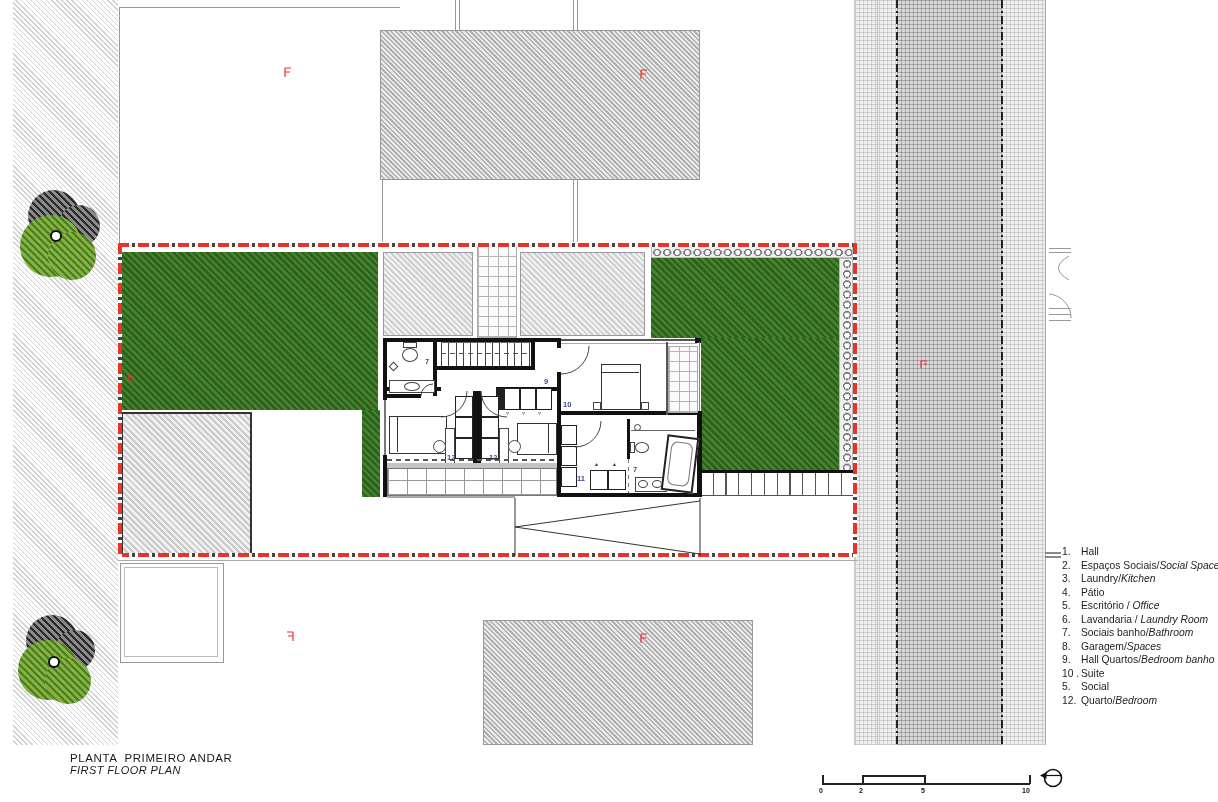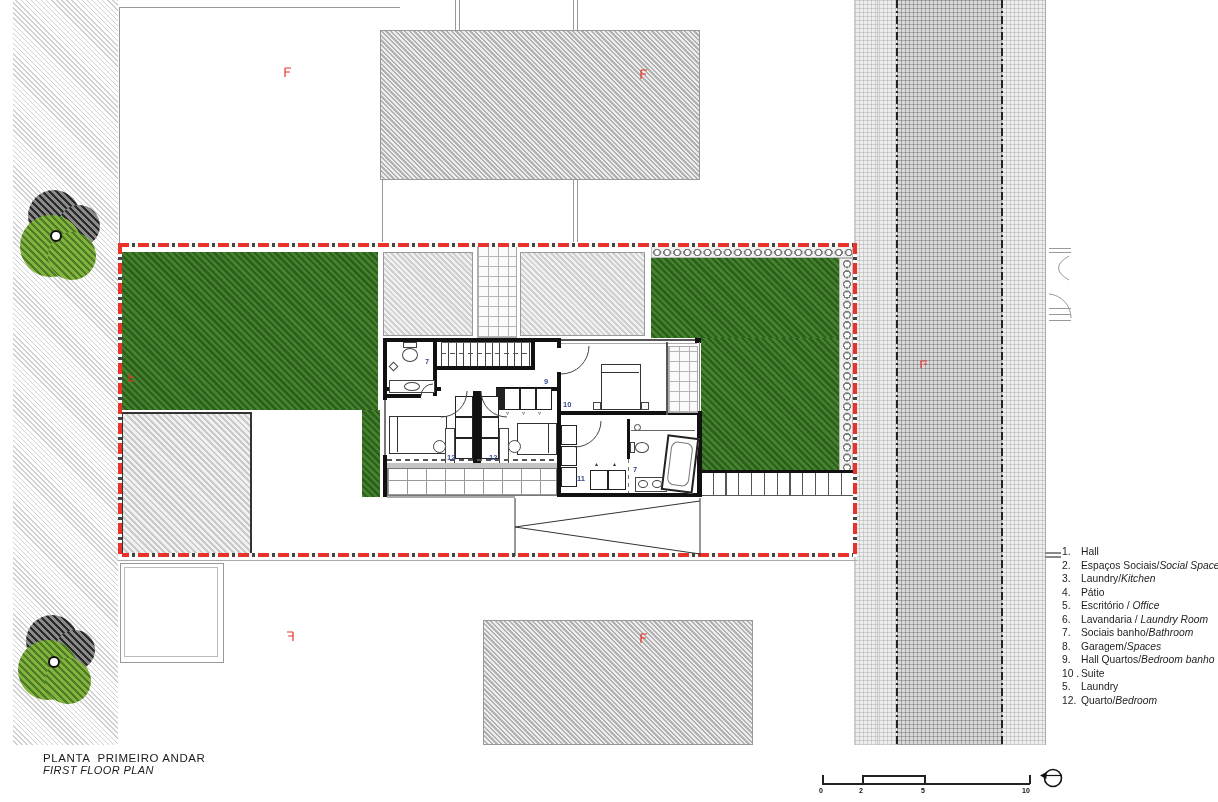--- a/index.html
+++ b/index.html
@@ -257,26 +257,26 @@
         <div class="legend-item"><span class="lnum">1.</span><span>Hall</span><span class="len"></span></div>
         <div class="legend-item"><span class="lnum">2.</span><span>Espaços Sociais/</span><span class="len">Social Spaces</span></div>
         <div class="legend-item"><span class="lnum">3.</span><span>Laundry/</span><span class="len">Kitchen</span></div>
         <div class="legend-item"><span class="lnum">4.</span><span>Pátio</span><span class="len"></span></div>
         <div class="legend-item"><span class="lnum">5.</span><span>Escritório / </span><span class="len">Office</span></div>
         <div class="legend-item"><span class="lnum">6.</span><span>Lavandaria / </span><span class="len">Laundry Room</span></div>
         <div class="legend-item"><span class="lnum">7.</span><span>Sociais banho/</span><span class="len">Bathroom</span></div>
         <div class="legend-item"><span class="lnum">8.</span><span>Garagem/</span><span class="len">Spaces</span></div>
         <div class="legend-item"><span class="lnum">9.</span><span>Hall Quartos/</span><span class="len">Bedroom banho</span></div>
         <div class="legend-item"><span class="lnum">10 .</span><span>Suite</span><span class="len"></span></div>
-        <div class="legend-item"><span class="lnum">5.</span><span>Laundry</span><span class="len"></span></div>
+        <div class="legend-item"><span class="lnum">5.</span><span>Social</span><span class="len"></span></div>
         <div class="legend-item"><span class="lnum">12.</span><span>Quarto/</span><span class="len">Bedroom</span></div>
       </div>
   </div>
 
-  <div class="a" style="left:43px;top:752px">
+  <div class="a" style="left:70px;top:752px">
     <div class="title-pt">PLANTA  PRIMEIRO ANDAR</div>
     <div class="title-en">FIRST FLOOR PLAN</div>
   </div>
 
   <div>
     <div class="sb" style="left:822px;top:783px;width:208px;height:1.5px"></div>
     <div class="sb" style="left:822px;top:775px;width:1.5px;height:9px"></div>
     <div class="sb" style="left:1029px;top:775px;width:1.5px;height:9px"></div>
     <div class="sb" style="left:862px;top:775px;width:1.5px;height:9px"></div>
     <div class="sb" style="left:862px;top:775px;width:63px;height:1.5px"></div>

